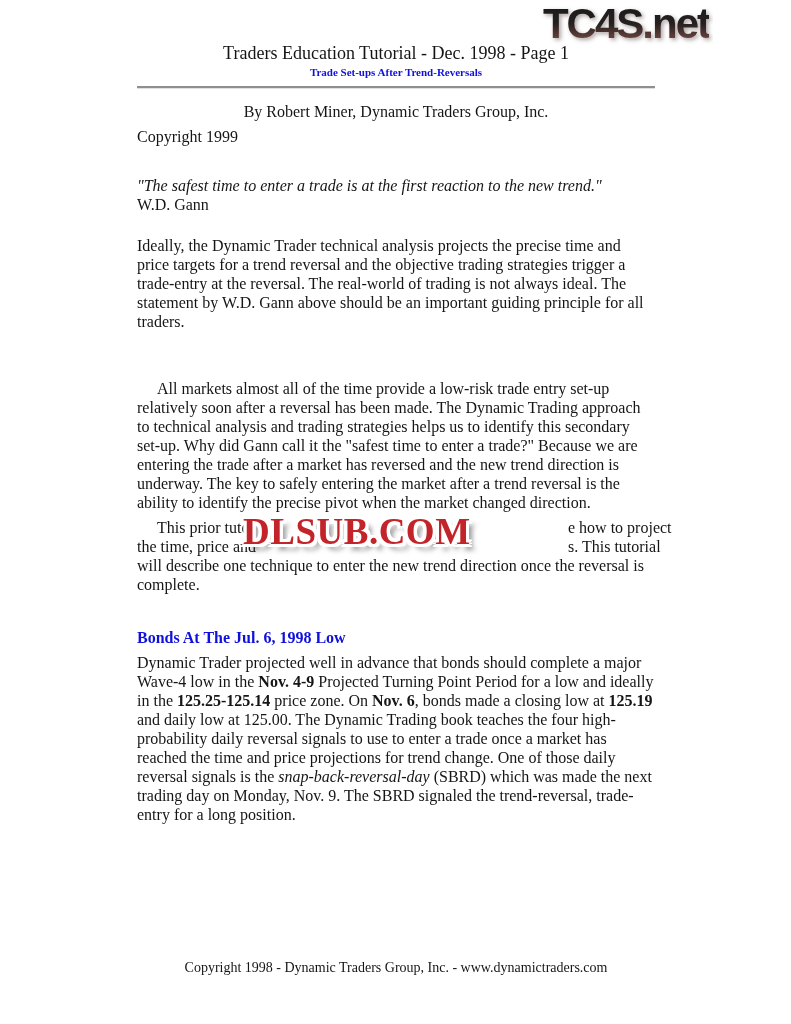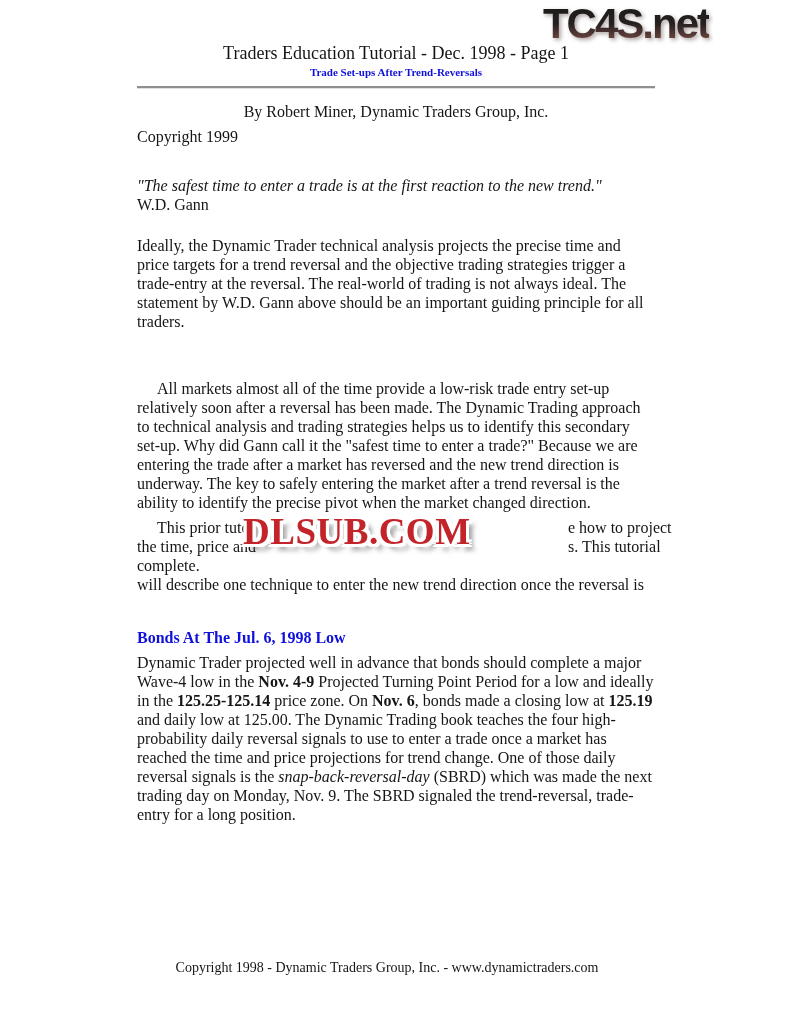--- a/index.html
+++ b/index.html
@@ -27,21 +27,21 @@
   .watermark{
     position:absolute;left:106px;top:-9px;z-index:5;
     font-family:"Liberation Serif",serif;font-weight:bold;font-size:37px;line-height:45px;
     color:var(--wm-red);letter-spacing:0.5px;
     text-shadow:
       -3px 0 0 #fff,3px 0 0 #fff,0 -3px 0 #fff,0 3px 0 #fff,
       -2px -2px 0 #fff,2px -2px 0 #fff,-2px 2px 0 #fff,2px 2px 0 #fff,
       -3px -3px 0 #fff,3px 3px 0 #fff,3px -3px 0 #fff,-3px 3px 0 #fff,
       6px 6px 5px rgba(60,60,60,0.55);
   }
-  .footer{position:absolute;left:128px;top:959px;width:518px;text-align:center;font-size:14px;line-height:17px;}
+  .footer{position:absolute;left:137px;top:959px;width:518px;text-align:center;font-size:14px;line-height:17px;}
   .top-logo{
     position:absolute;top:2px;right:4px;
     font-family:"Liberation Sans",sans-serif;font-weight:bold;font-size:42px;line-height:44px;letter-spacing:-2px;
     background:linear-gradient(180deg,var(--tl-dark) 0%,#262120 50%,var(--tl-brown) 100%);
     -webkit-background-clip:text;background-clip:text;color:transparent;
     filter:drop-shadow(2px 2px 2px rgba(90,70,70,0.5));
   }
   .bottom-logo{
     position:absolute;right:3px;top:982px;
     font-family:"Liberation Sans",sans-serif;font-weight:bold;font-size:37px;line-height:40px;letter-spacing:-1px;
@@ -66,22 +66,22 @@
     <div class="byline">By Robert Miner, Dynamic Traders Group, Inc.</div>
     <div class="copyright">Copyright 1999</div>
     <div class="quote">"The safest time to enter a trade is at the first reaction to the new trend."</div>
     <div class="attribution">W.D. Gann</div>
     <div class="doc-body">
         <p class="para"><span>Ideally, the Dynamic Trader technical analysis projects the precise time and price targets for a trend reversal and the objective trading strategies trigger a trade-entry at the reversal. The real-world of trading is not always ideal. The statement by W.D. Gann above should be an important guiding principle for all traders.</span></p>
         <p class="para indent"><span>All markets almost all of the time provide a low-risk trade entry set-up relatively soon after a reversal has been made. The Dynamic Trading approach to technical analysis and trading strategies helps us to identify this secondary set-up. Why did Gann call it the "safest time to enter a trade?" Because we are entering the trade after a market has reversed and the new trend direction is underway. The key to safely entering the market after a trend reversal is the ability to identify the precise pivot when the market changed direction.</span></p>
         <div class="para obscured">
           <div class="obs-line"><span class="obs-left-indent">This prior tuto</span><span class="obs-right">e how to project</span></div>
           <div class="obs-line"><span>the time, price and</span><span class="obs-right">s. This tutorial</span></div>
+          <div class="obs-line">will describe one technique to enter the new trend direction once the reversal is</div>
           <div class="obs-line">complete.</div>
-          <div class="obs-line">will describe one technique to enter the new trend direction once the reversal is</div>
           <span class="watermark">DLSUB.COM</span>
         </div>
         <div class="section-heading">Bonds At The Jul. 6, 1998 Low</div>
         <p class="para"><span>Dynamic Trader projected well in advance that bonds should complete a major Wave-4 low in the </span><span style="font-weight: bold;">Nov. 4-9</span><span> Projected Turning Point Period for a low and ideally in the </span><span style="font-weight: bold;">125.25-125.14</span><span> price zone. On </span><span style="font-weight: bold;">Nov. 6</span><span>, bonds made a closing low at </span><span style="font-weight: bold;">125.19</span><span> and daily low at 125.00. The Dynamic Trading book teaches the four high-probability daily reversal signals to use to enter a trade once a market has reached the time and price projections for trend change. One of those daily reversal signals is the </span><span style="font-style: italic;">snap-back-reversal-day</span><span> (SBRD) which was made the next trading day on Monday, Nov. 9. The SBRD signaled the trend-reversal, trade-entry for a long position.</span></p>
       </div>
   </div>
 
   <div class="footer">Copyright 1998 - Dynamic Traders Group, Inc. - www.dynamictraders.com</div>
 </div>
 

